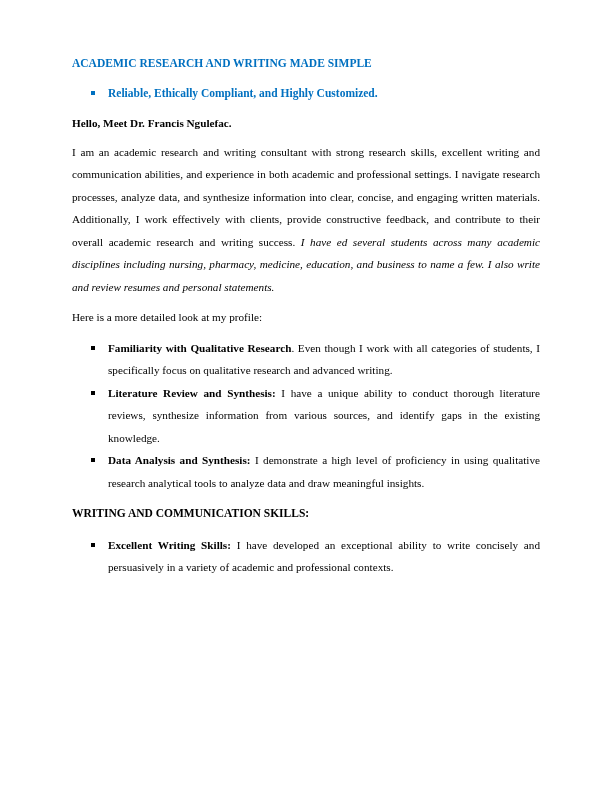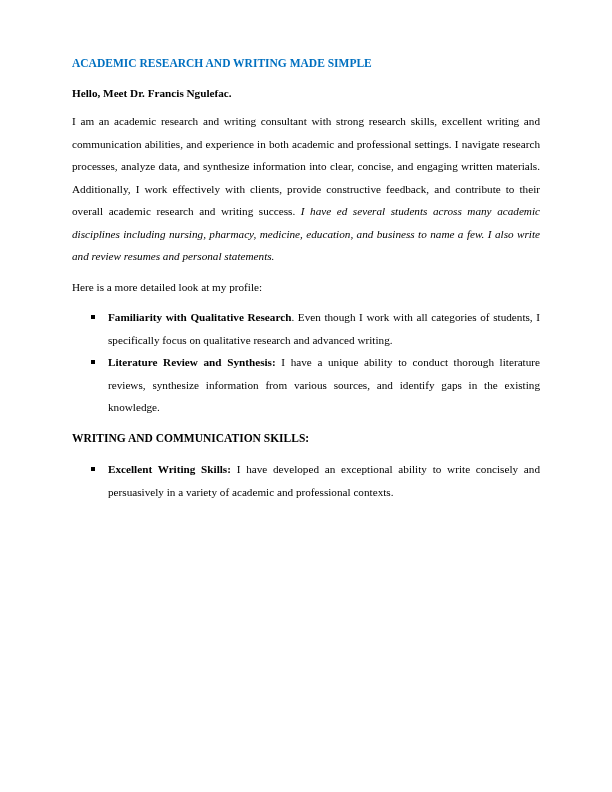--- a/index.html
+++ b/index.html
@@ -20,26 +20,31 @@
     ul.blist { list-style: none; margin: 0 0 8px 0; padding: 0; }
     ul.blist li { position: relative; padding-left: 36px; text-align: justify; margin: 0 0 0 0; }
     ul.blist li .sq { left: 19px; top: 9px; }
     .lbl { font-weight: bold; }
   </style>
 </head>
 <body>
 
 <div class="page">
   <div class="title">ACADEMIC RESEARCH AND WRITING MADE SIMPLE</div>
+  <div class="tagline">
+    <span class="sq"></span>
+    <span>Reliable, Ethically Compliant, and Highly Customized.</span>
+  </div>
   <div class="greeting">Hello, Meet Dr. Francis Ngulefac.</div>
   <p class="body"><span>I am an academic research and writing consultant with strong research skills, excellent writing and communication abilities, and experience in both academic and professional settings. I navigate research processes, analyze data, and synthesize information into clear, concise, and engaging written materials. Additionally, I work effectively with clients, provide constructive feedback, and contribute to their overall academic research and writing success. </span><span class="ital">I have ed several students across many academic disciplines including nursing, pharmacy, medicine, education, and business to name a few. I also write and review resumes and personal statements.</span></p>
   <p class="body">Here is a more detailed look at my profile:</p>
 
   <ul class="blist">
     <li><span class="sq"></span><span class="lbl">Familiarity with Qualitative Research</span><span>. Even though I work with all categories of students, I specifically focus on qualitative research and advanced writing.</span></li>
     <li><span class="sq"></span><span class="lbl">Literature Review and Synthesis:</span><span> I have a unique ability to conduct thorough literature reviews, synthesize information from various sources, and identify gaps in the existing knowledge.</span></li>
+    <li><span class="sq"></span><span class="lbl">Data Analysis and Synthesis:</span><span> I demonstrate a high level of proficiency in using qualitative research analytical tools to analyze data and draw meaningful insights.</span></li>
   </ul>
 
   <div class="h2">WRITING AND COMMUNICATION SKILLS:</div>
   <ul class="blist">
     <li><span class="sq"></span><span class="lbl">Excellent Writing Skills:</span><span> I have developed an exceptional ability to write concisely and persuasively in a variety of academic and professional contexts.</span></li>
   </ul>
 </div>
 
 </body></html>

